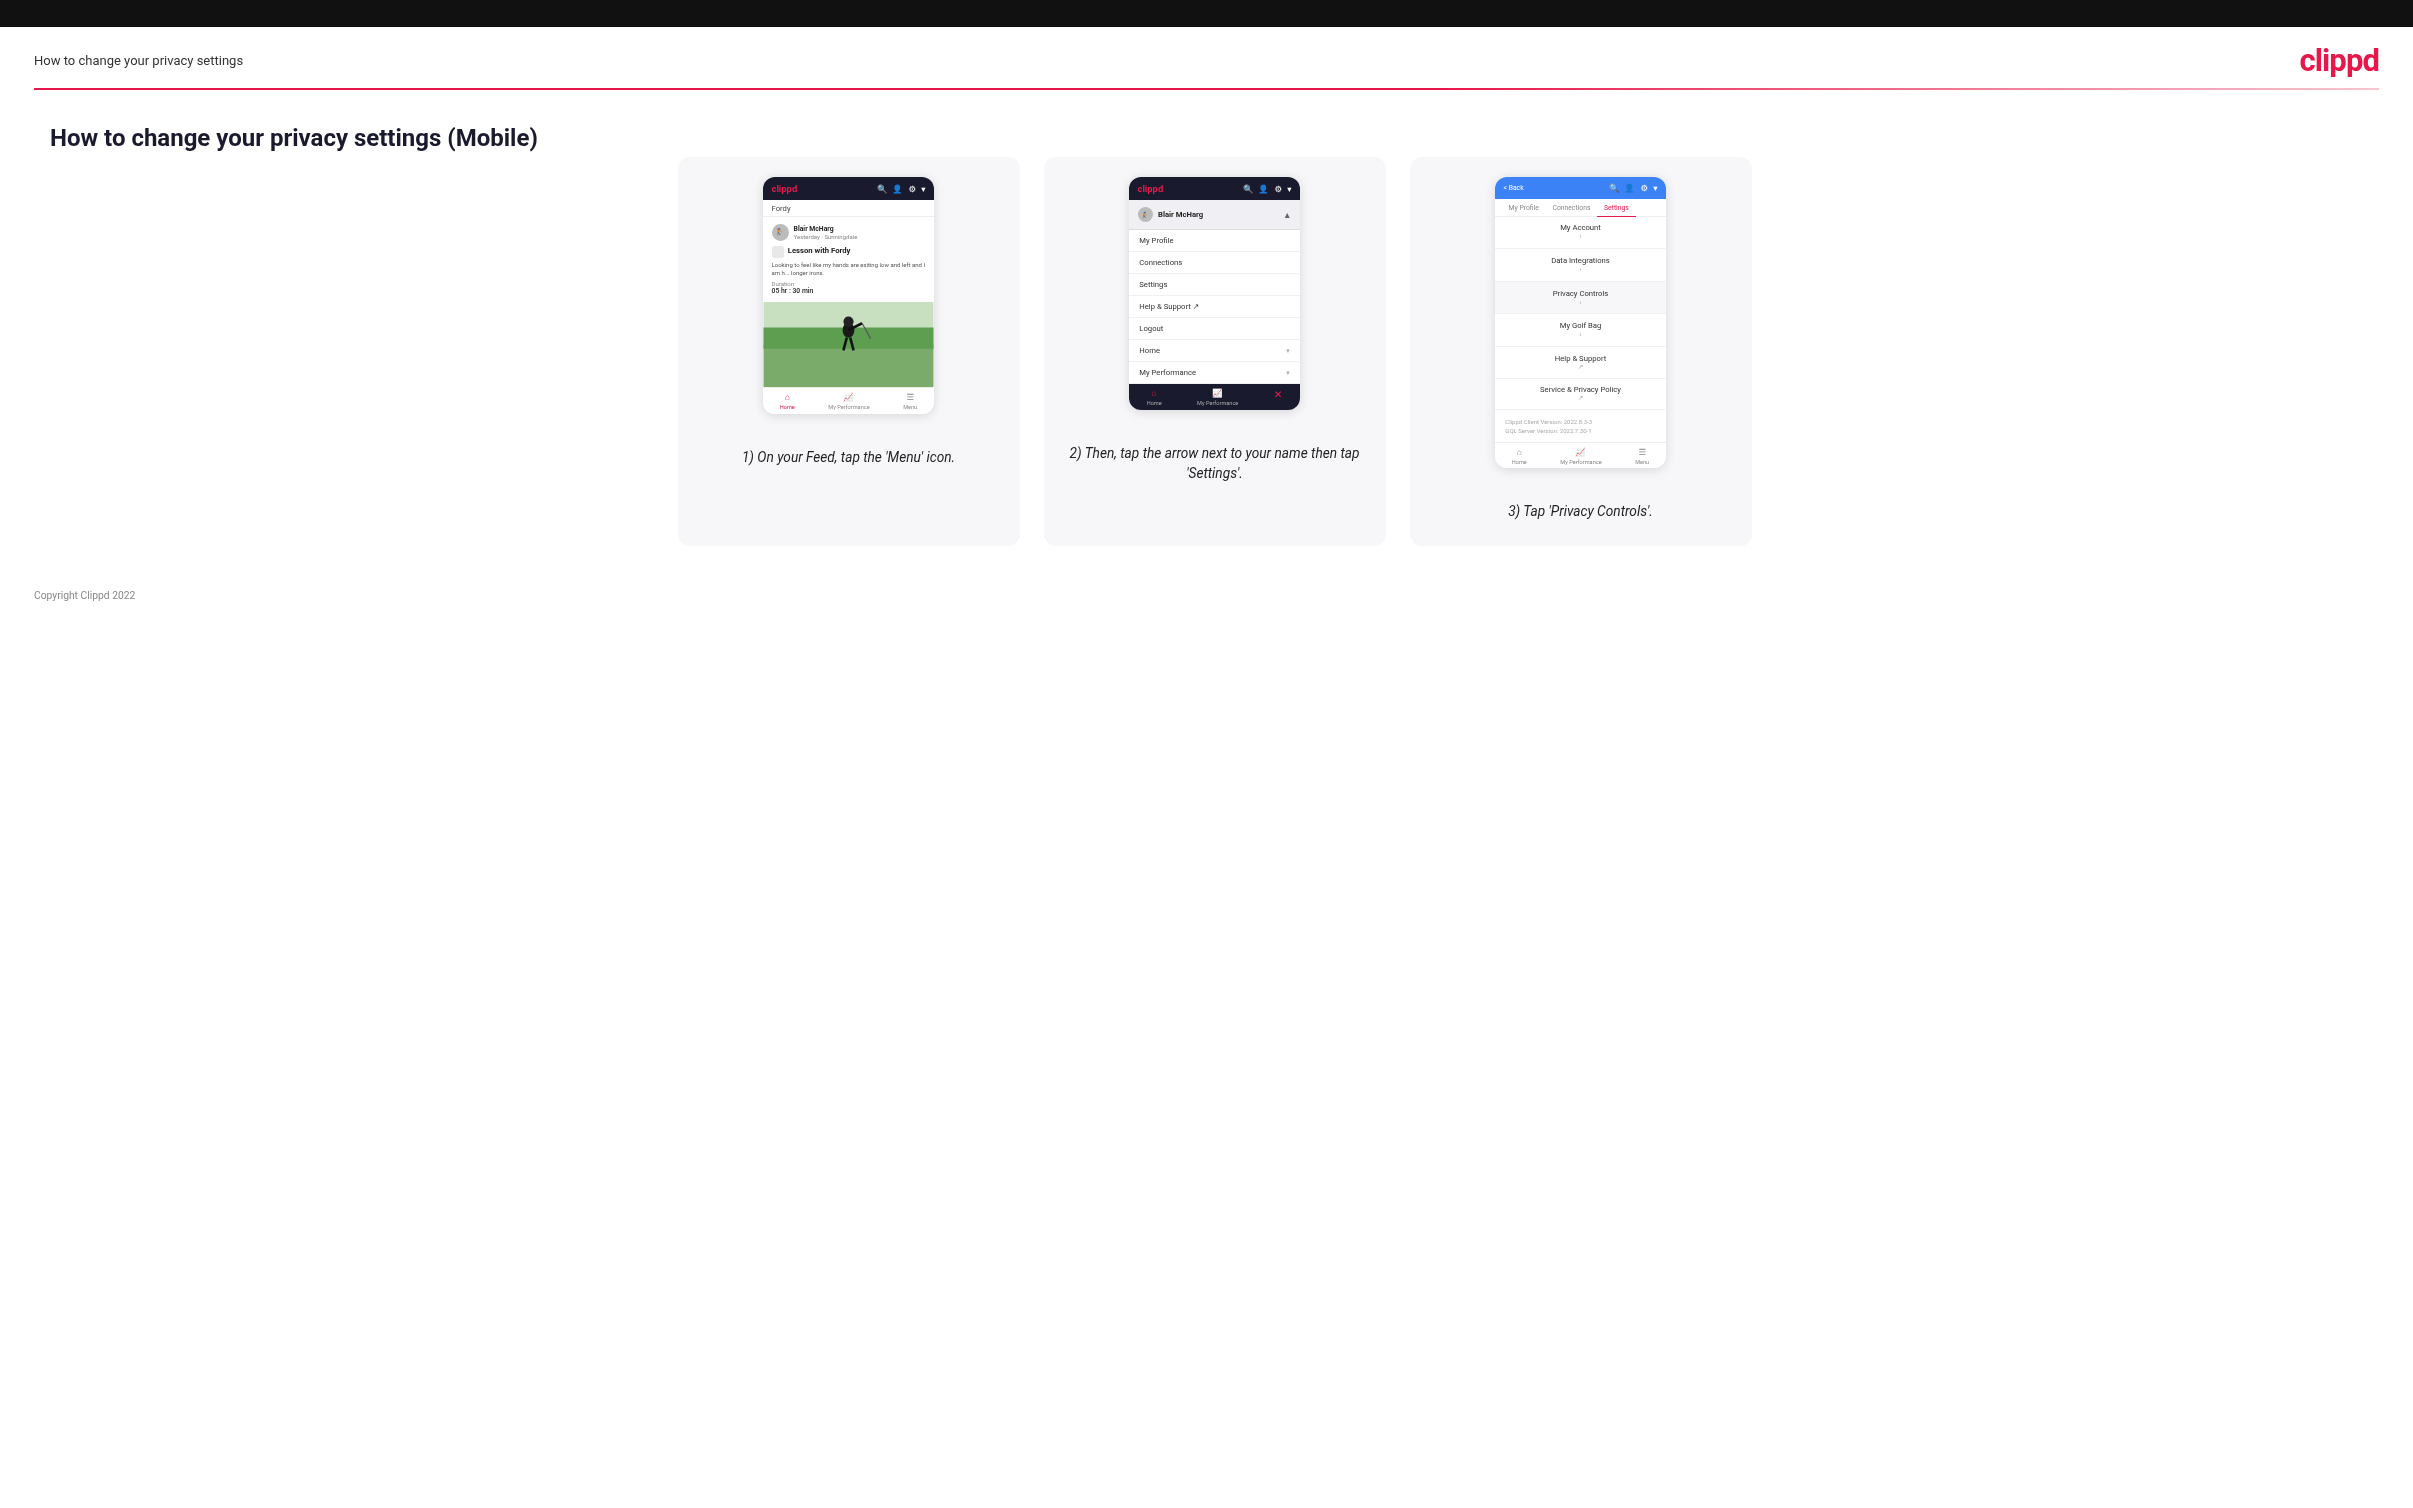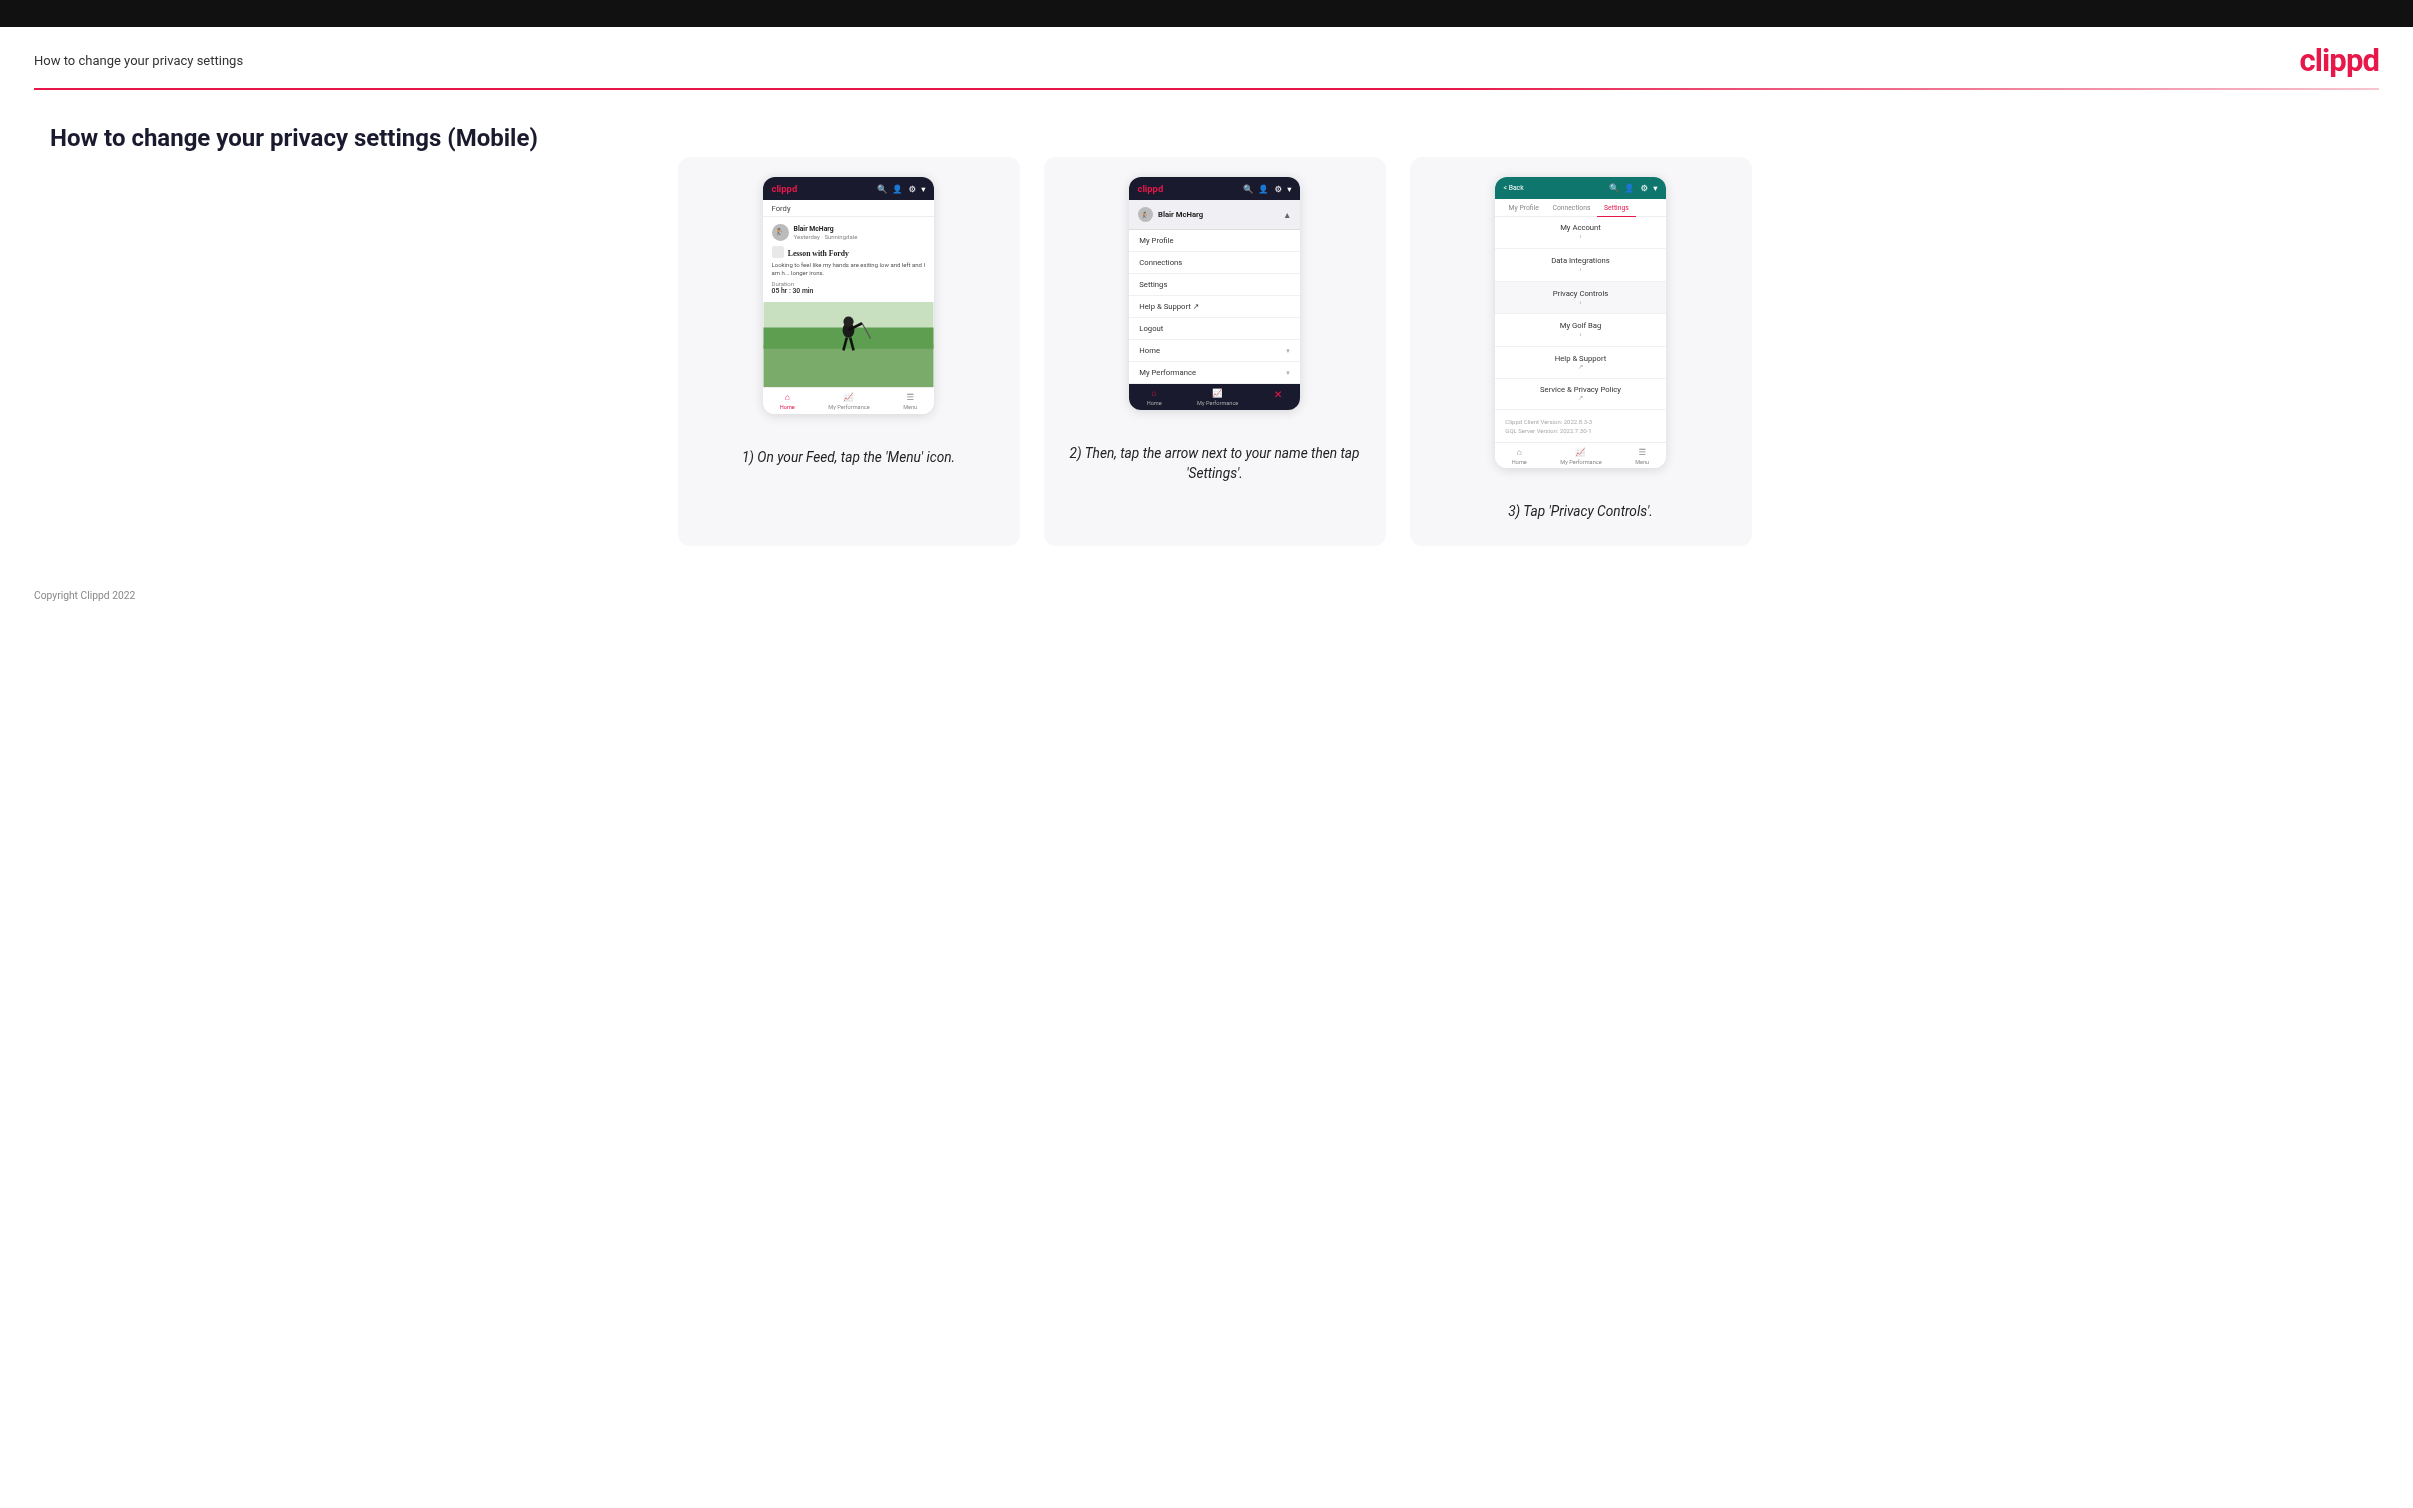--- a/index.html
+++ b/index.html
@@ -125,24 +125,23 @@
       border-radius: 50%;
       background: #bbb;
       display: flex; align-items: center; justify-content: center;
       font-size: 6.8px; color: #fff;
       overflow: hidden;
     }
     .p1-username { font-size: 6.8px; font-weight: 700; color: #222; }
     .p1-location { font-size: 6px; color: #888; }
     .p1-lesson-row {
       display: flex;
-      align-items: flex-end;
+      align-items: flex-start;
       gap: 4.3px;
       margin-bottom: 3.4px;
-      font-family: Liberation Serif, serif;
     }
     .p1-lesson-icon {
       width: 12px; height: 12px;
       background: #e8e8e8;
       border-radius: 2.6px;
     }
     .p1-lesson-title { font-size: 7.7px; font-weight: 700; color: #222; }
     .p1-lesson-desc { font-size: 6px; color: #555; margin-bottom: 3.4px; line-height: 1.3; }
     .p1-duration-label { font-size: 6px; color: #888; }
     .p1-duration-val { font-size: 6.8px; color: #333; font-weight: 600; }
@@ -209,21 +208,21 @@
       padding: 4.3px 0 3.4px 0;
     }
     .p2-nav-item { display: flex; flex-direction: column; align-items: center; gap: 1.7px; }
     .p2-nav-icon { font-size: 8.5px; color: #aaa; }
     .p2-nav-icon.active { color: #e8174a; }
     .p2-nav-label { font-size: 5.6px; color: #aaa; }
     .p2-nav-close { font-size: 10.3px; color: #e8174a; }
 
     
     .p3-topbar {
-      background: #0f766e;
+      background: #3b82f6;
       display: flex;
       align-items: center;
       justify-content: space-between;
       padding: 6px 8.5px;
     }
     .p3-back { font-size: 6.8px; color: #fff; }
     .p3-icons { display: flex; gap: 5.1px; color: #fff; font-size: 8.5px; }
     .p3-tabs {
       display: flex;
       background: #fff;

